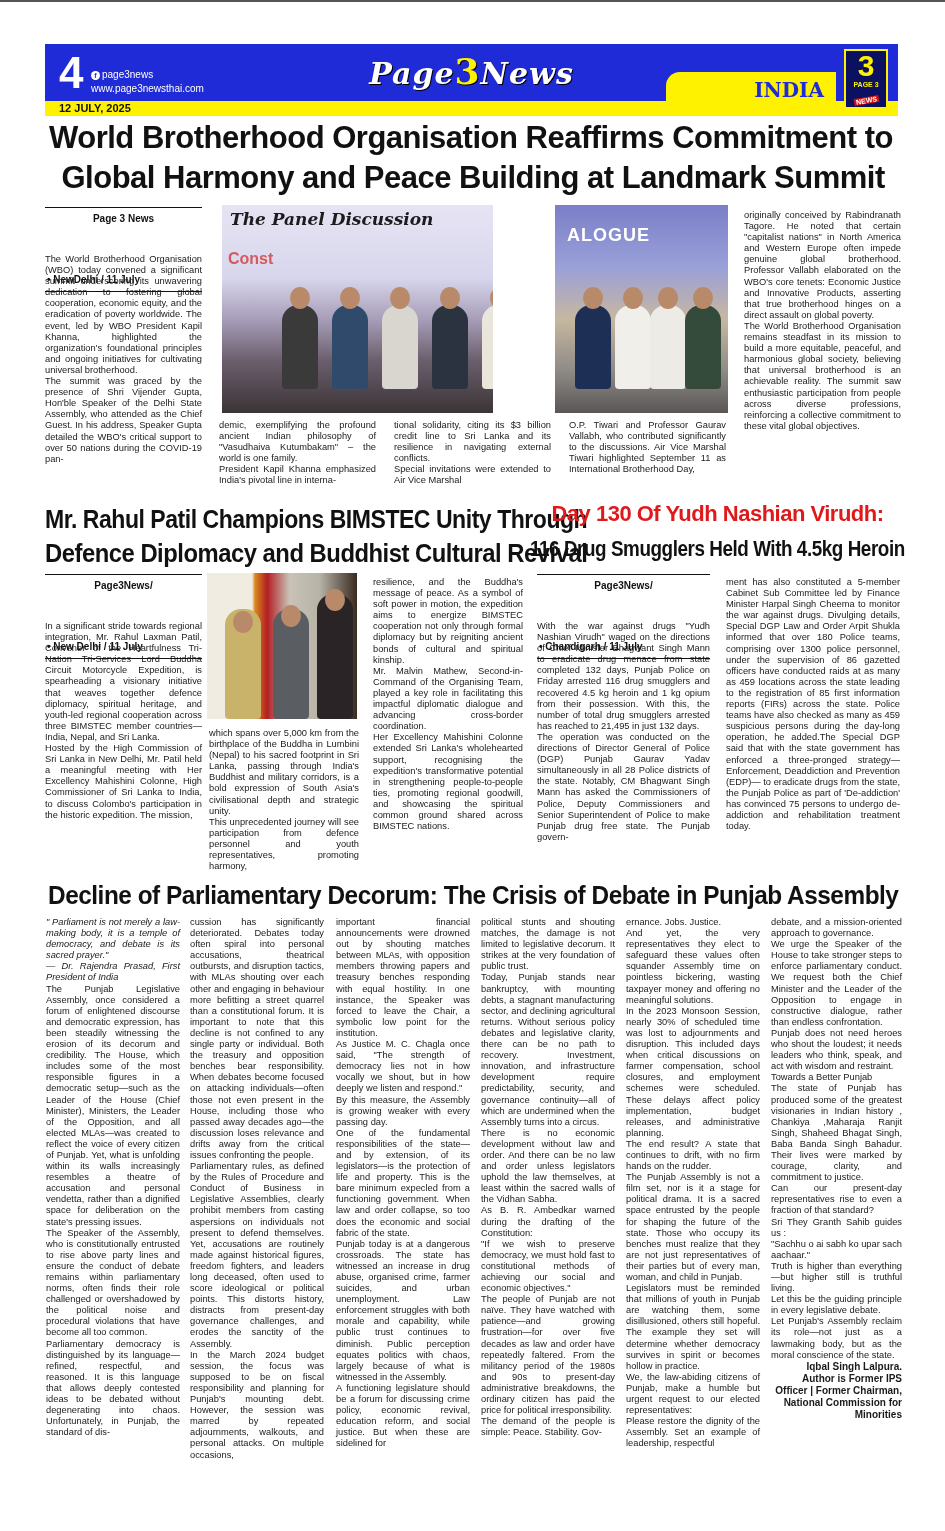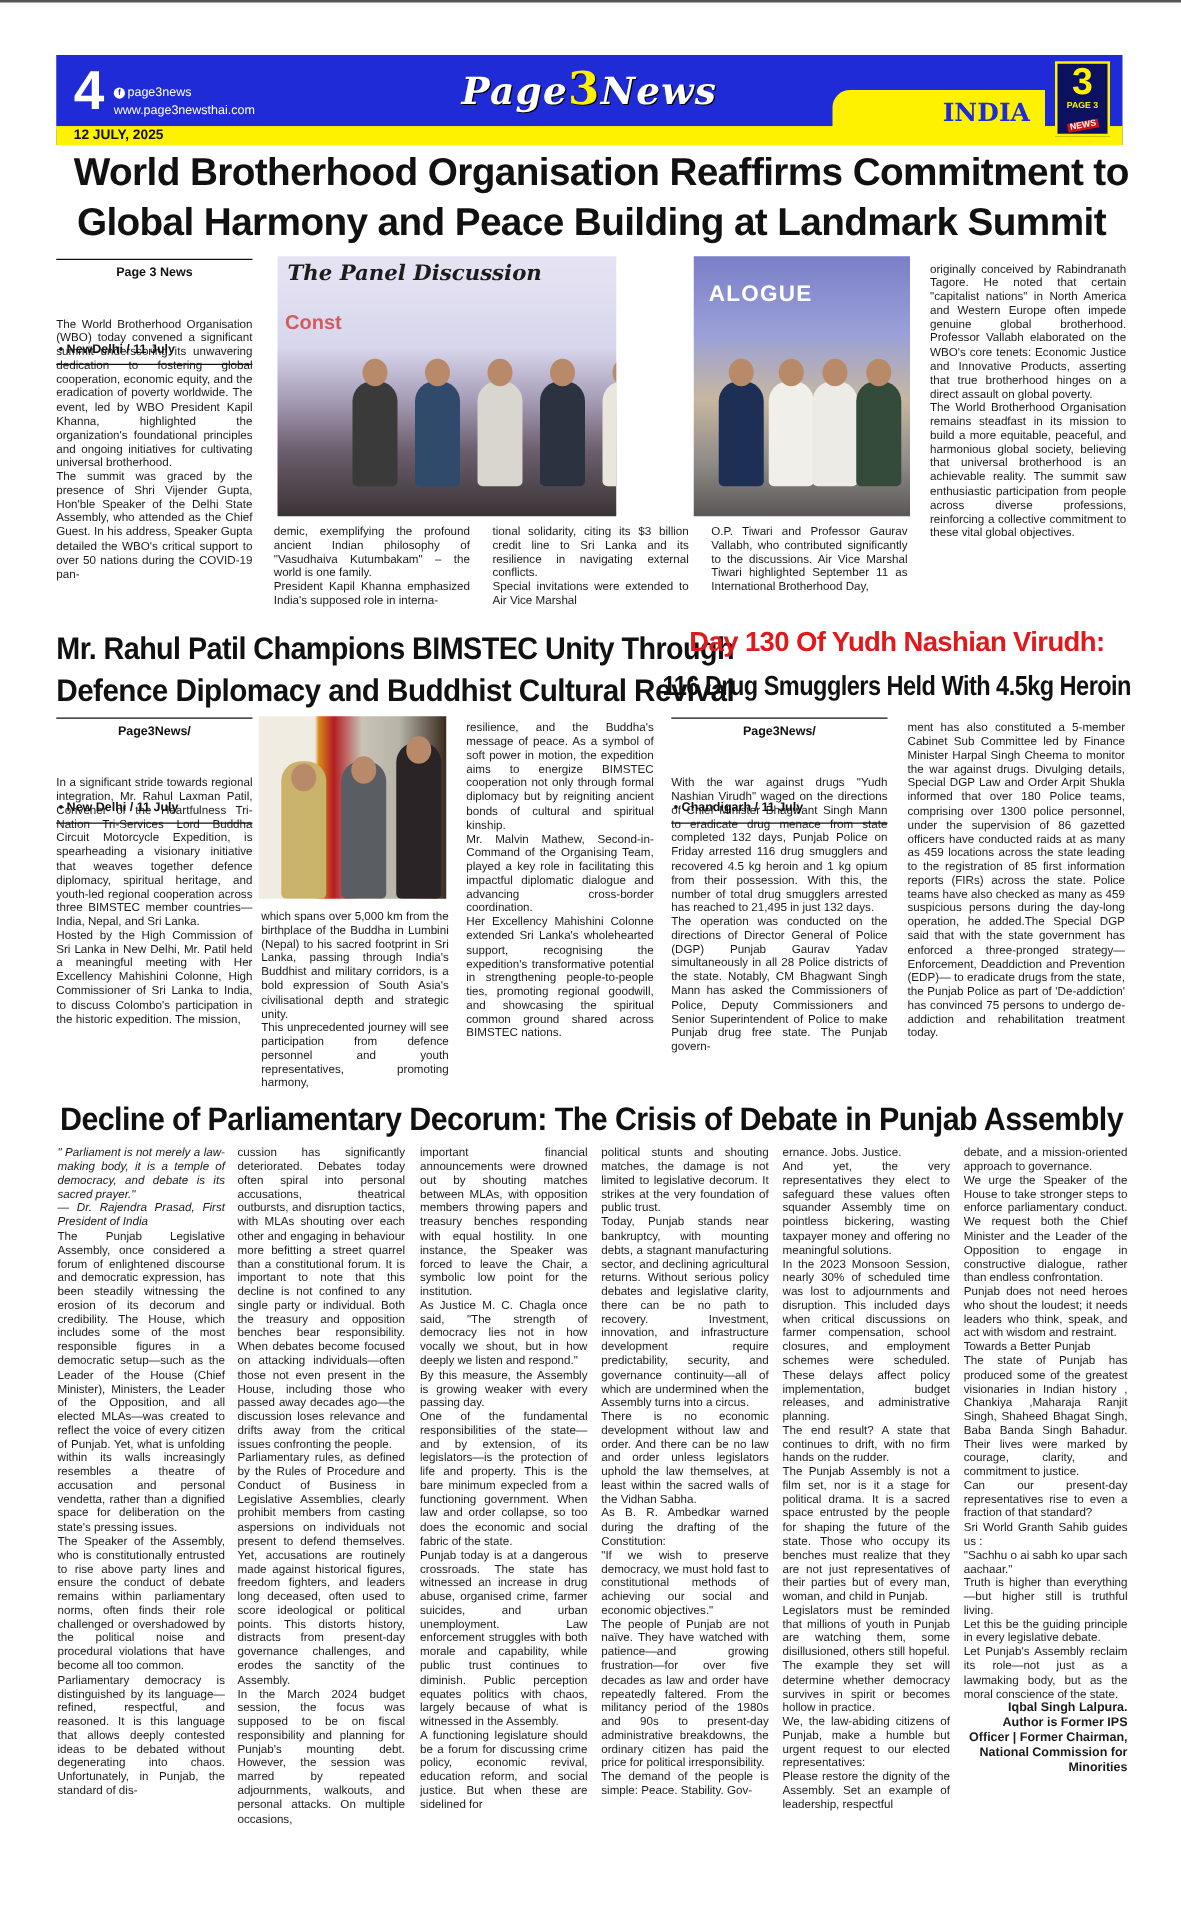--- a/index.html
+++ b/index.html
@@ -72,21 +72,21 @@
     </div>
     <div class="india">INDIA</div>
     <div class="badge">
       <span class="b3">3</span>
       <span class="bp">PAGE 3</span>
       <span class="bn">NEWS</span>
     </div>
   </div>
 
   <div class="headline hl-main">
-    <div style="display: block; white-space: nowrap; margin-left: 11px; width: 844px;">World Brotherhood Organisation Reaffirms Commitment to</div>
+    <div style="display: block; white-space: nowrap; margin-left: 1px; width: 844px;">World Brotherhood Organisation Reaffirms Commitment to</div>
     <div style="display: block; white-space: nowrap; margin-left: 13.5px; width: 823px;">Global Harmony and Peace Building at Landmark Summit</div>
   </div>
 
   <div class="byline" style="left:45px; top:205px; width:157px;">
     <div class="src">Page 3 News</div>
     <div class="loc">• NewDelhi / 11 July</div>
   </div>
 
   <div class="col" style="left:45px; top:252px; width:157px;">
     <p>The World Brotherhood Organisation (WBO) today convened a significant summit underscoring its unwavering dedication to fostering global cooperation, economic equity, and the eradication of poverty worldwide. The event, led by WBO President Kapil Khanna, highlighted the organization's foundational principles and ongoing initiatives for cultivating universal brotherhood.</p>
@@ -115,21 +115,21 @@
     <div class="person" style="left:60px; background:#f1efe9;"></div>
       <div class="head" style="left:68px; bottom:104px;"></div>
     <div class="person" style="left:95px; background:#ecebe6;"></div>
       <div class="head" style="left:103px; bottom:104px;"></div>
     <div class="person" style="left:130px; background:#344a3a;"></div>
       <div class="head" style="left:138px; bottom:104px;"></div>
   </div>
 
   <div class="col" style="left:219px; top:418px; width:157px;">
     <p>demic, exemplifying the profound ancient Indian philosophy of "Vasudhaiva Kutumbakam" – the world is one family.</p>
-    <p>President Kapil Khanna emphasized India's supposed role in interna-</p>
+    <p>President Kapil Khanna emphasized India's pivotal line in interna-</p>
   </div>
   <div class="col" style="left:394px; top:418px; width:157px;">
     <p>tional solidarity, citing its $3 billion credit line to Sri Lanka and its resilience in navigating external conflicts.</p>
     <p>Special invitations were extended to Air Vice Marshal</p>
   </div>
   <div class="col" style="left:569px; top:418px; width:157px;">
     <p>O.P. Tiwari and Professor Gaurav Vallabh, who contributed significantly to the discussions. Air Vice Marshal Tiwari highlighted September 11 as International Brotherhood Day,</p>
   </div>
   <div class="col" style="left:744px; top:208px; width:157px;">
     <p>originally conceived by Rabindranath Tagore. He noted that certain "capitalist nations" in North America and Western Europe often impede genuine global brotherhood. Professor Vallabh elaborated on the WBO's core tenets: Economic Justice and Innovative Products, asserting that true brotherhood hinges on a direct assault on global poverty.</p>
@@ -225,21 +225,21 @@
     <p>We, the law-abiding citizens of Punjab, make a humble but urgent request to our elected representatives:</p>
     <p>Please restore the dignity of the Assembly. Set an example of leadership, respectful</p>
   </div>
   <div class="col" style="left:771px; top:915px; width:131px;">
     <p>debate, and a mission-oriented approach to governance.</p>
     <p>We urge the Speaker of the House to take stronger steps to enforce parliamentary conduct. We request both the Chief Minister and the Leader of the Opposition to engage in constructive dialogue, rather than endless confrontation.</p>
     <p>Punjab does not need heroes who shout the loudest; it needs leaders who think, speak, and act with wisdom and restraint.</p>
     <p>Towards a Better Punjab</p>
     <p>The state of Punjab has produced some of the greatest visionaries in Indian history , Chankiya ,Maharaja Ranjit Singh, Shaheed Bhagat Singh, Baba Banda Singh Bahadur. Their lives were marked by courage, clarity, and commitment to justice.</p>
     <p>Can our present-day representatives rise to even a fraction of that standard?</p>
-    <p>Sri World Granth Sahib guides us :</p>
+    <p>Sri They Granth Sahib guides us :</p>
     <p>"Sachhu o  ai sabh ko upar sach aachaar."</p>
     <p>Truth is higher than everything—but higher still is truthful living.</p>
     <p>Let this be the guiding principle in every legislative debate.</p>
     <p>Let Punjab's Assembly reclaim its role—not just as a lawmaking body, but as the moral conscience of the state.</p>
     <p class="sig">Iqbal Singh Lalpura.</p>
     <p class="sig">Author is Former IPS Officer | Former Chairman, National Commission for Minorities</p>
   </div>
 
 </div>
 

